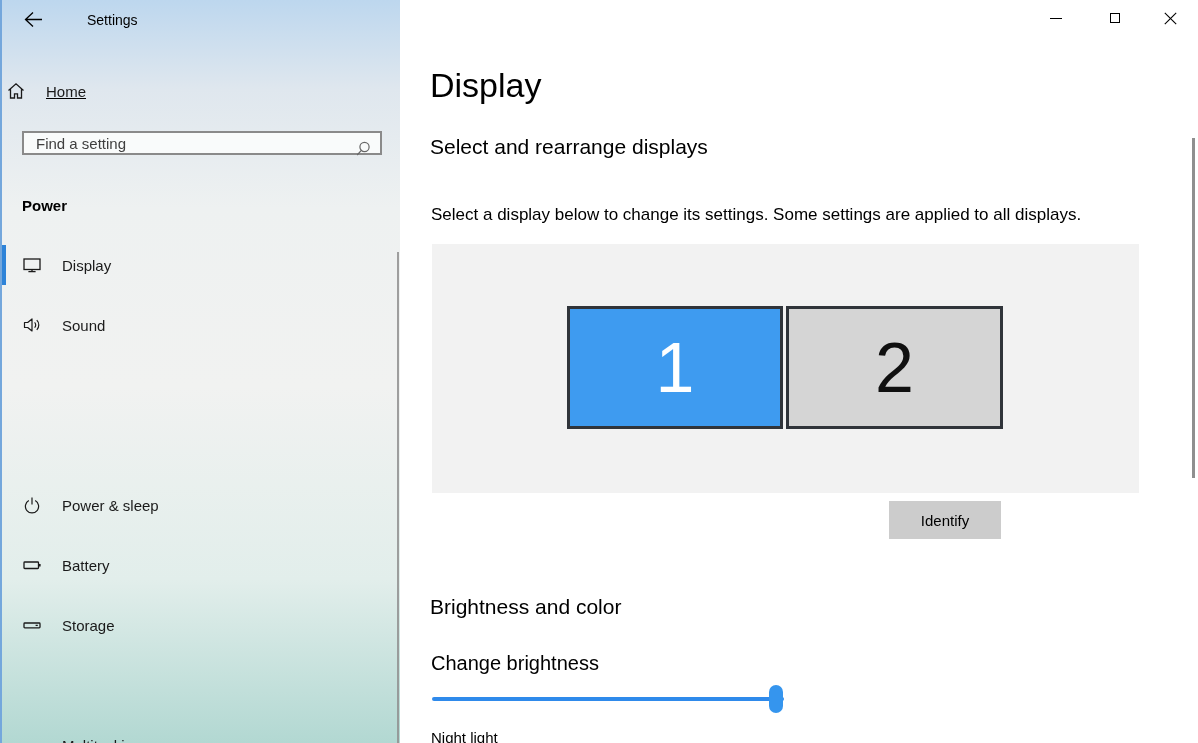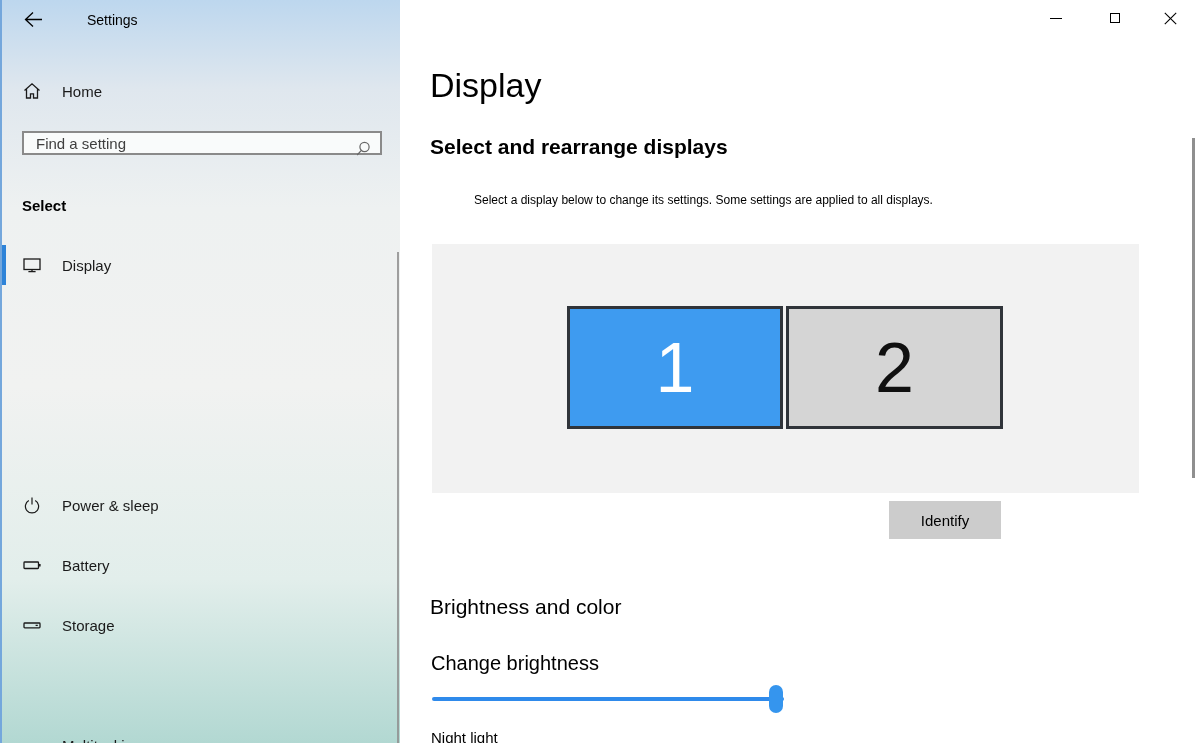--- a/index.html
+++ b/index.html
@@ -46,22 +46,23 @@
     left: 80px; top: 12px;
     font-size: 14px;
     color: #000;
     margin-left: 7px;
   }
   .home-item {
     position: absolute;
     left: 0; top: 76px;
     width: 432px; height: 30px;
     display: flex; align-items: center;
-    padding-left: 22px;
-    cursor: pointer;
+    padding-left: 6px;
+    cursor: pointer;
+    text-decoration: underline;
   }
   .home-item .nav-label { font-size: 15px; }
   .search-box {
     position: absolute;
     left: 22px; top: 131px;
     width: 360px; height: 24px;
   }
   .search-input {
     width: 100%; height: 100%;
     border: 2px solid #8a8a8a;
@@ -147,28 +148,27 @@
     font-size: 34px;
     font-weight: 300;
     color: #000;
   }
   .section-heading {
     position: absolute;
     font-size: 21px;
     font-weight: 400;
     color: #000;
   }
-  .heading-rearrange { left: 30px; top: 135px; font-weight: bold; }
+  .heading-rearrange { left: 30px; top: 135px; }
   .heading-brightness { left: 30px; top: 595px; }
   .section-desc {
     position: absolute;
-    left: 31px; top: 193px;
-    font-size: 12px;
-    color: #000;
-    margin-left: 43px;
+    left: 31px; top: 205px;
+    font-size: 17px;
+    color: #000;
   }
   .monitor-panel {
     position: absolute;
     left: 32px; top: 244px;
     width: 707px; height: 249px;
     background: #f2f2f2;
   }
   .monitor {
     position: absolute;
     top: 62px;
@@ -271,34 +271,44 @@
     <div class="search-box">
       <input class="search-input" type="text" placeholder="Find a setting" style="">
       <span class="search-icon">
         <svg class="icon" width="18" height="18" viewBox="0 0 18 18">
           <circle cx="10.5" cy="7" r="4.6" fill="none" stroke="#666" stroke-width="1.2"></circle>
           <line x1="7.1" y1="10.6" x2="3.2" y2="15" stroke="#666" stroke-width="1.2"></line>
         </svg>
       </span>
     </div>
 
-    <div class="section-header">Select</div>
+    <div class="section-header">Power</div>
 
     <div class="nav-item" style="top:241px">
       <span class="accent-bar"></span>
       <span class="nav-icon">
         <svg class="icon" width="20" height="20" viewBox="0 0 20 20">
           <rect x="2" y="4" width="16" height="10.5" fill="none" stroke="#1a1a1a" stroke-width="1.3"></rect>
           <line x1="10" y1="14.5" x2="10" y2="16.6" stroke="#1a1a1a" stroke-width="1.3"></line>
           <line x1="6.4" y1="16.6" x2="13.6" y2="16.6" stroke="#1a1a1a" stroke-width="1.3"></line>
         </svg>
       </span>
       <span class="nav-label">Display</span>
     </div>
 
+    <div class="nav-item" style="top:301px">
+      <span class="nav-icon">
+        <svg class="icon" width="20" height="20" viewBox="0 0 20 20">
+          <path d="M2.5 7.5 h3.2 L10 4 v12 L5.7 12.5 H2.5 z" fill="none" stroke="#1a1a1a" stroke-width="1.2" stroke-linejoin="round"></path>
+          <path d="M12.6 7.4 a3.6 3.6 0 0 1 0 5.2" fill="none" stroke="#1a1a1a" stroke-width="1.2"></path>
+          <path d="M14.8 5.2 a6.8 6.8 0 0 1 0 9.6" fill="none" stroke="#1a1a1a" stroke-width="1.2"></path>
+        </svg>
+      </span>
+      <span class="nav-label">Sound</span>
+    </div>
 
 
 
     <div class="nav-item" style="top:481px">
       <span class="nav-icon">
         <svg class="icon" width="20" height="20" viewBox="0 0 20 20">
           <path d="M6.8 5.6 a6.6 6.6 0 1 0 6.4 0" fill="none" stroke="#1a1a1a" stroke-width="1.2"></path>
           <line x1="10" y1="2.6" x2="10" y2="9.4" stroke="#1a1a1a" stroke-width="1.2"></line>
         </svg>
       </span>

